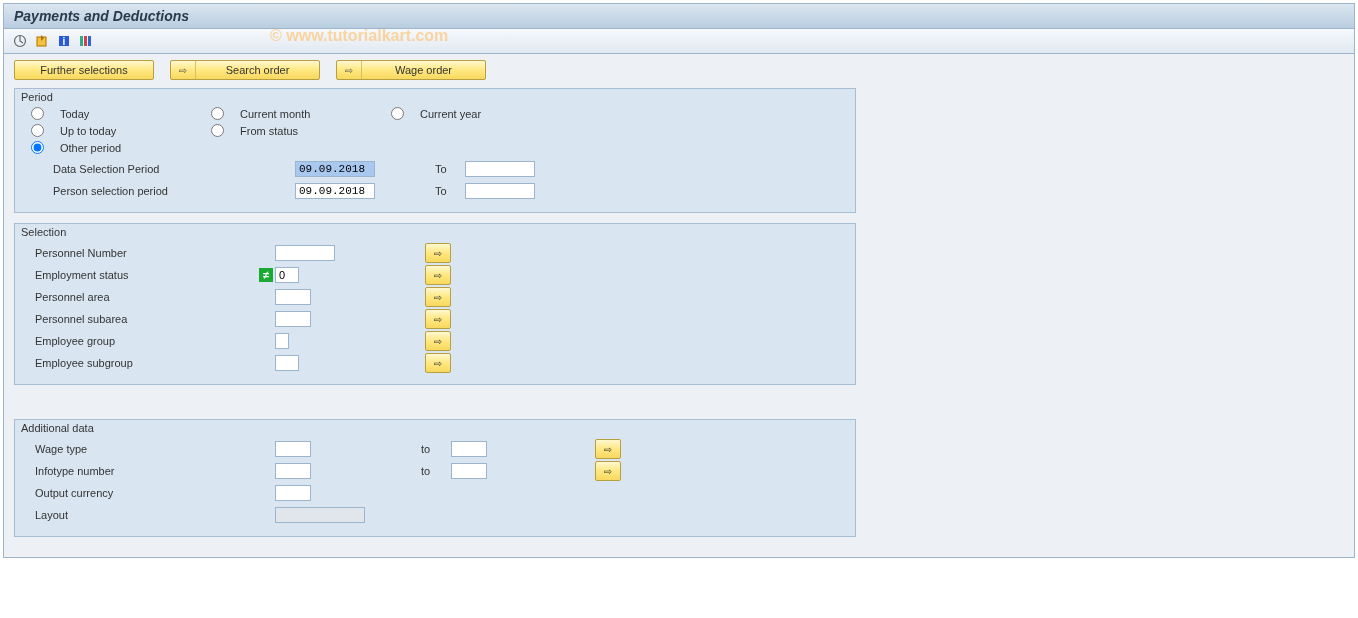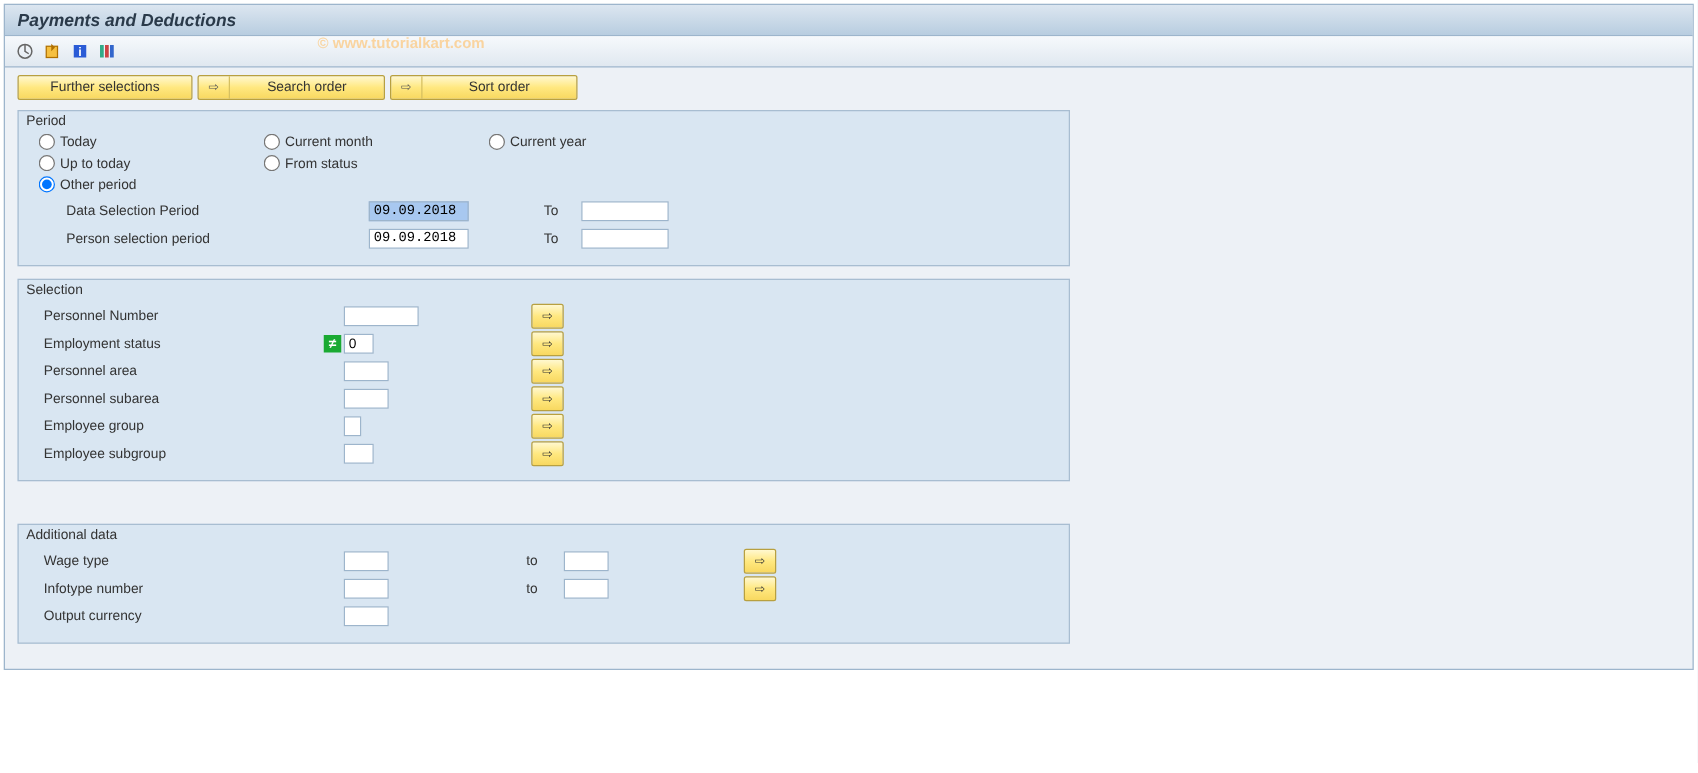--- a/index.html
+++ b/index.html
@@ -39,31 +39,31 @@
   .toolbar .icon-btn {
     width: 16px;
     height: 16px;
     display: inline-flex;
     align-items: center;
     justify-content: center;
     cursor: pointer;
   }
   .watermark {
     position: absolute;
-    left: 250px;
+    left: 266px;
     top: -2px;
-    font-size: 12px;
+    font-size: 16px;
     font-weight: bold;
     color: rgba(255,190,100,0.6);
     pointer-events: none;
   }
   .sub-toolbar {
     padding: 6px 10px 4px 10px;
     display: flex;
-    gap: 4px;
+    gap: 16px;
   }
   .yellow-btn {
     background: linear-gradient(#fff8d0, #ffe880, #f8d860);
     border: 1px solid #b8a040;
     border-radius: 2px;
     height: 20px;
     display: inline-flex;
     align-items: center;
     font-size: 11px;
     color: #333;
@@ -114,21 +114,21 @@
   .row label.indent { padding-left: 28px; width:192px; }
   .radio-cols {
     display: grid;
     grid-template-columns: 180px 180px 180px;
     row-gap: 4px;
     padding-left: 6px;
   }
   .radio-item {
     display: flex;
     align-items: center;
-    gap: 4px;
+    gap: 16px;
     font-size: 11px;
   }
   .radio-item input { margin:0; }
   .field {
     background: #fff;
     border: 1px solid #9db5cc;
     height: 16px;
     box-sizing: border-box;
     font-family: inherit;
     font-size: 11px;
@@ -216,21 +216,21 @@
   <div class="sub-toolbar">
     <div class="yellow-btn wide">
       <span>Further selections</span>
     </div>
     <div class="yellow-btn combo">
       <span class="arrow">⇨</span>
       <span class="lbl">Search order</span>
     </div>
     <div class="yellow-btn combo">
       <span class="arrow">⇨</span>
-      <span class="lbl">Sort order</span>
+      <span class="lbl">Wage order</span>
     </div>
   </div>
 
   <div class="groupbox">
     <div class="gb-title">Period</div>
     <div class="radio-cols">
       <div class="radio-item">
           <input type="radio" name="period" style="">
           <span>Today</span>
         </div>
@@ -334,16 +334,21 @@
       <input class="field med" value="" style="">
       <span class="add-to">to</span>
       <input class="field med" value="" style="">
       <span class="multi-btn add-col-multi">⇨</span>
     </div>
     <div class="row">
       <label>Output currency</label>
       <span style="width:30px"></span>
       <input class="field med" value="" style="">
     </div>
+    <div class="row">
+      <label>Layout</label>
+      <span style="width:30px"></span>
+      <input class="field disabled" style="width: 90px;" readonly="" value="">
+    </div>
   </div>
 
   <div style="height:10px"></div>
 </div>
 
 </body></html>

